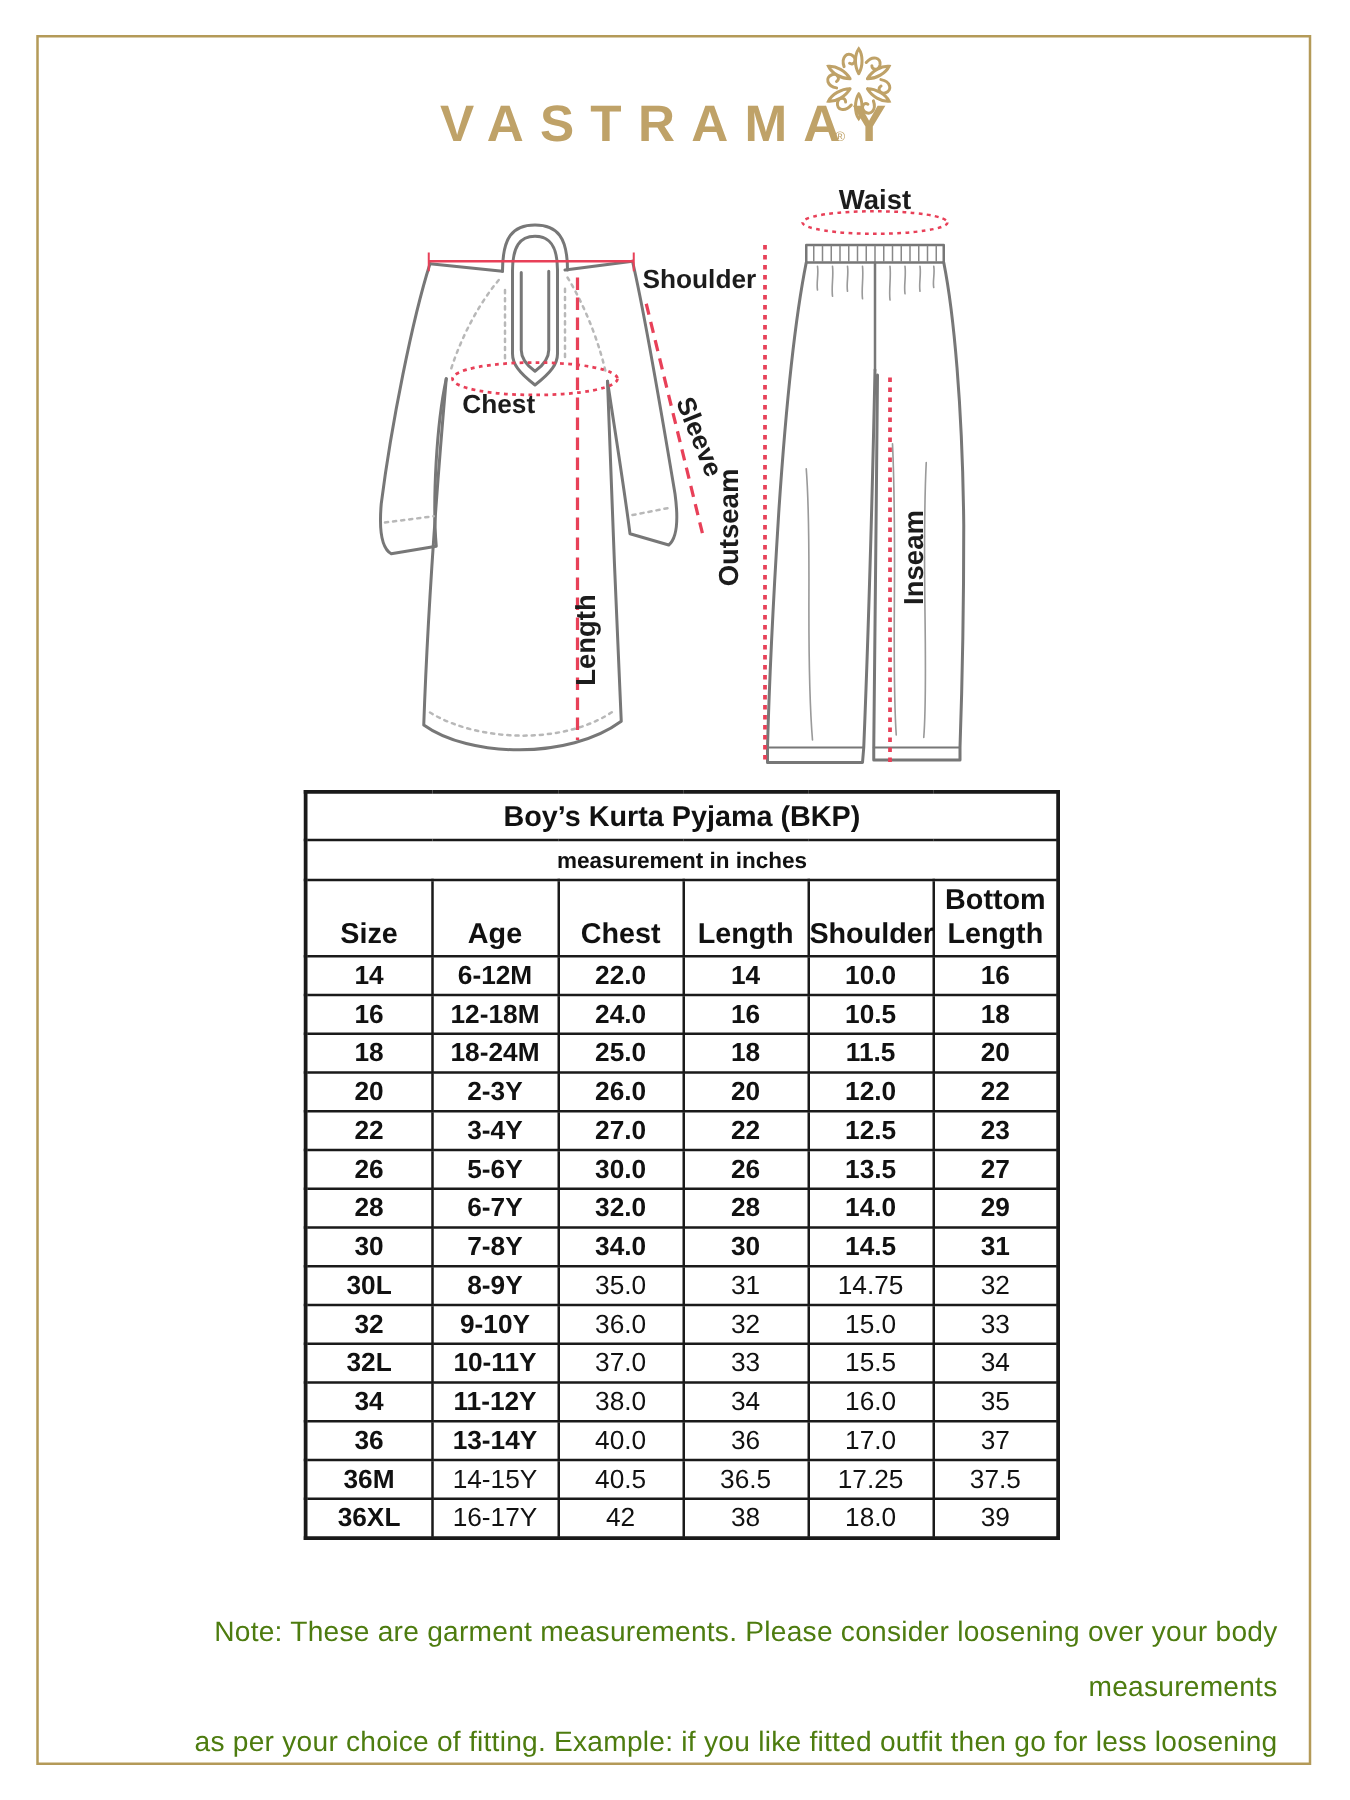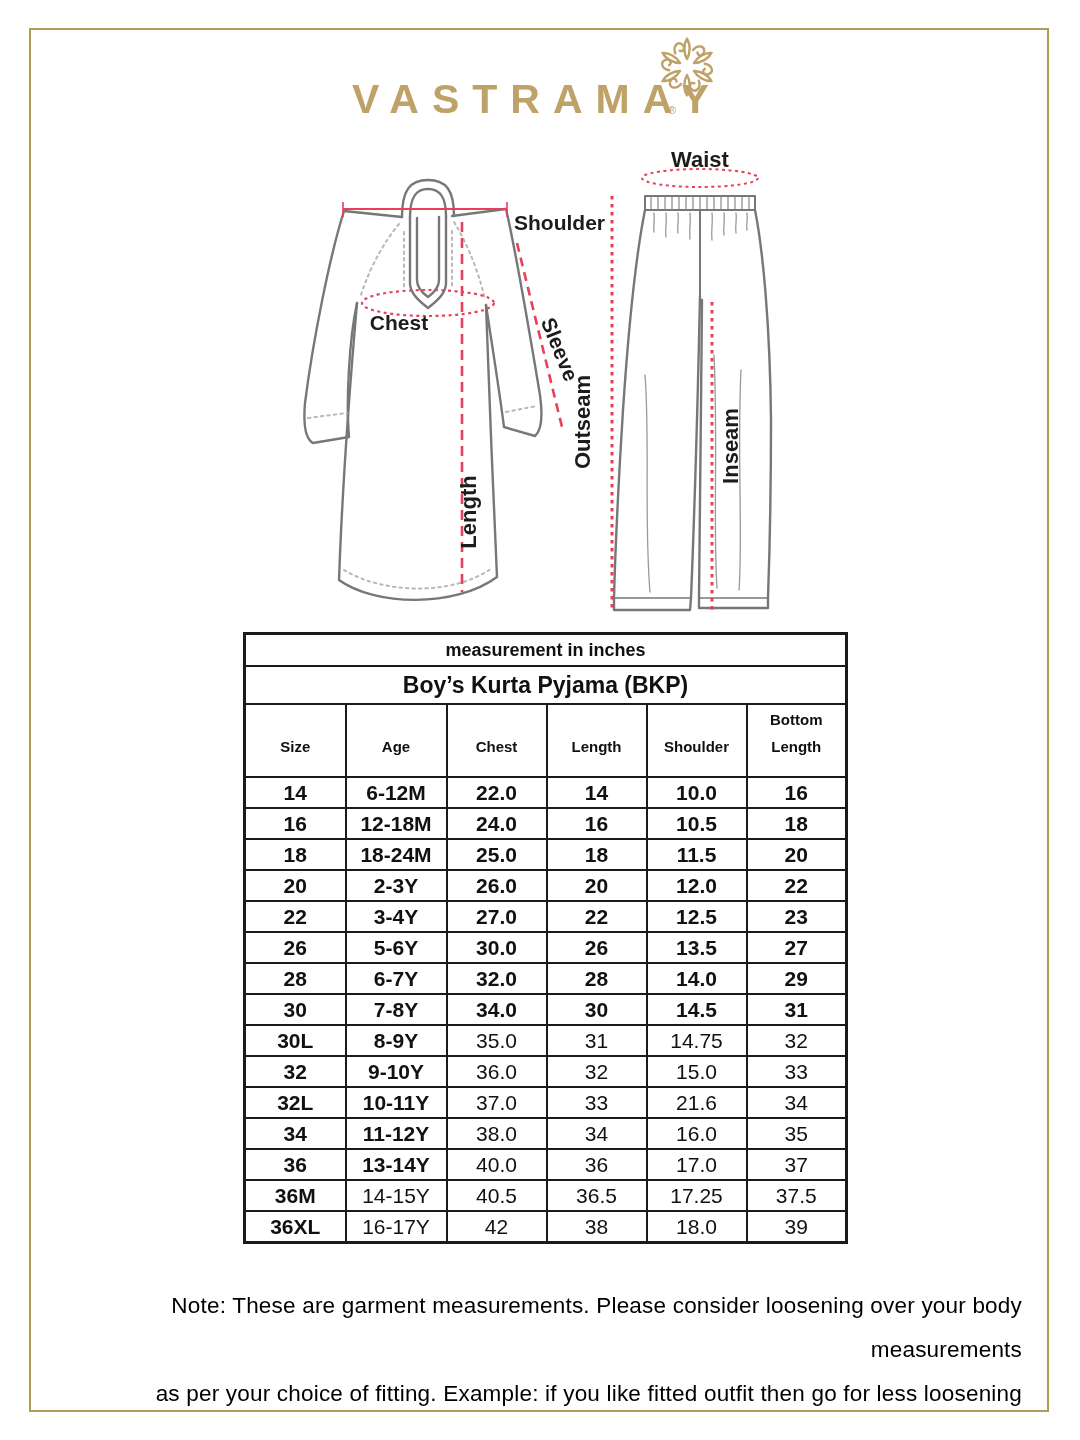--- a/index.html
+++ b/index.html
@@ -16,27 +16,27 @@
   .diagram{position:absolute;left:0;top:140px;}
   .dg-label{font-family:"Liberation Sans",sans-serif;font-size:21px;font-weight:700;fill:#1c1c1c;}
   .dg-label-lg{font-size:22px;}
   
   table.size-table{position:absolute;left:243px;top:632px;width:602px;
         border-collapse:collapse;table-layout:fixed;border:3px solid #1a1a1a;}
   .size-table td,.size-table th{border:2px solid #1a1a1a;text-align:center;
         color:#111;padding:0;font-family:"Liberation Sans",sans-serif;}
   .size-table .t-title{height:36px;font-size:23px;font-weight:700;}
   .size-table .t-sub{height:30px;font-size:18px;font-weight:700;}
-  .size-table th{height:55px;font-size:15px;font-weight:700;vertical-align:bottom;
-        padding-bottom:16px;line-height:27px;}
+  .size-table th{height:55px;font-size:23px;font-weight:700;vertical-align:bottom;
+        padding-bottom:4px;line-height:27px;}
   .size-table td.data{height:29px;font-size:21px;font-weight:400;}
   .size-table td.fw7{font-weight:700;}
   
   .note{position:absolute;left:55px;right:58px;top:1284px;text-align:right;
-        font-size:22.5px;line-height:44px;color:#000000;letter-spacing:0.2px;}
+        font-size:22.5px;line-height:44px;color:#4d7c0f;letter-spacing:0.2px;}
 </style>
 </head>
 <body>
 
 <div class="page">
 
   <div class="gold-frame"></div>
 
   <div>
     <div class="logo-text">VASTRAMAY</div>
@@ -149,24 +149,24 @@
     <colgroup>
       <col style="width:101px">
         <col style="width:101px">
         <col style="width:100px">
       <col style="width:100px">
         <col style="width:100px">
         <col style="width:100px">
     </colgroup>
     <tbody id="size-table-body">
         <tr>
+          <td colspan="6" class="t-title">Boy’s Kurta Pyjama (BKP)</td>
+        </tr>
+        <tr>
           <td colspan="6" class="t-sub">measurement in inches</td>
-        </tr>
-        <tr>
-          <td colspan="6" class="t-title">Boy’s Kurta Pyjama (BKP)</td>
         </tr>
         <tr>
           <th>Size</th>
           <th>Age</th>
           <th>Chest</th>
           <th>Length</th>
           <th>Shoulder</th>
           <th>Bottom Length</th>
         </tr>
         <tr>
@@ -247,21 +247,21 @@
           <td class="data">36.0</td>
           <td class="data">32</td>
           <td class="data">15.0</td>
           <td class="data">33</td>
         </tr>
         <tr>
           <td class="data fw7">32L</td>
           <td class="data fw7">10-11Y</td>
           <td class="data">37.0</td>
           <td class="data">33</td>
-          <td class="data">21.6</td>
+          <td class="data">15.5</td>
           <td class="data">34</td>
         </tr>
         <tr>
           <td class="data fw7">34</td>
           <td class="data fw7">11-12Y</td>
           <td class="data">38.0</td>
           <td class="data">34</td>
           <td class="data">16.0</td>
           <td class="data">35</td>
         </tr>

